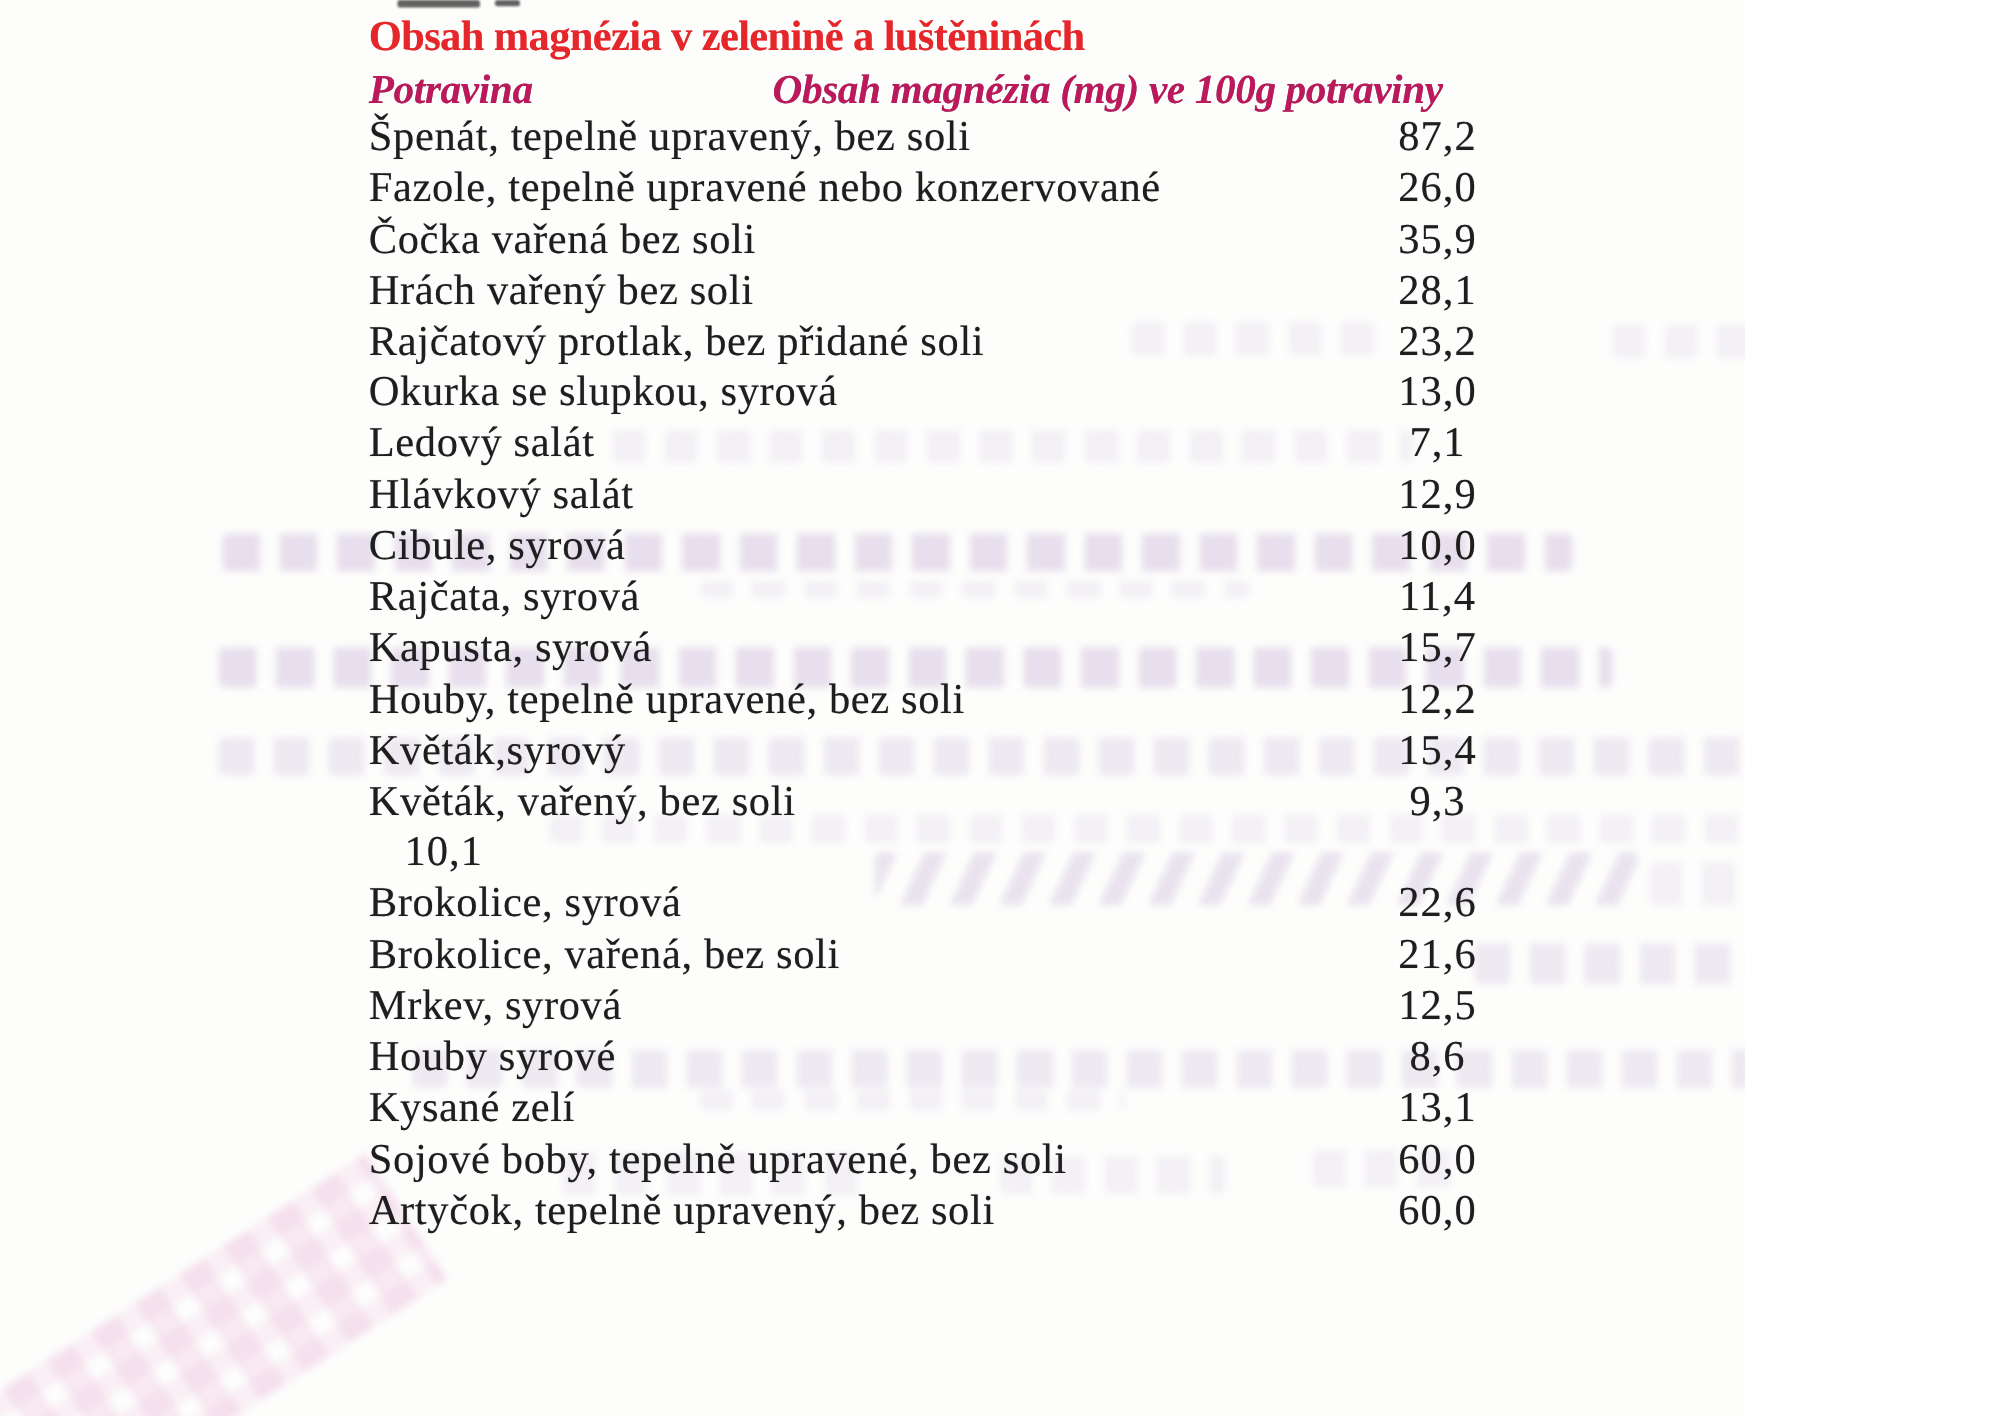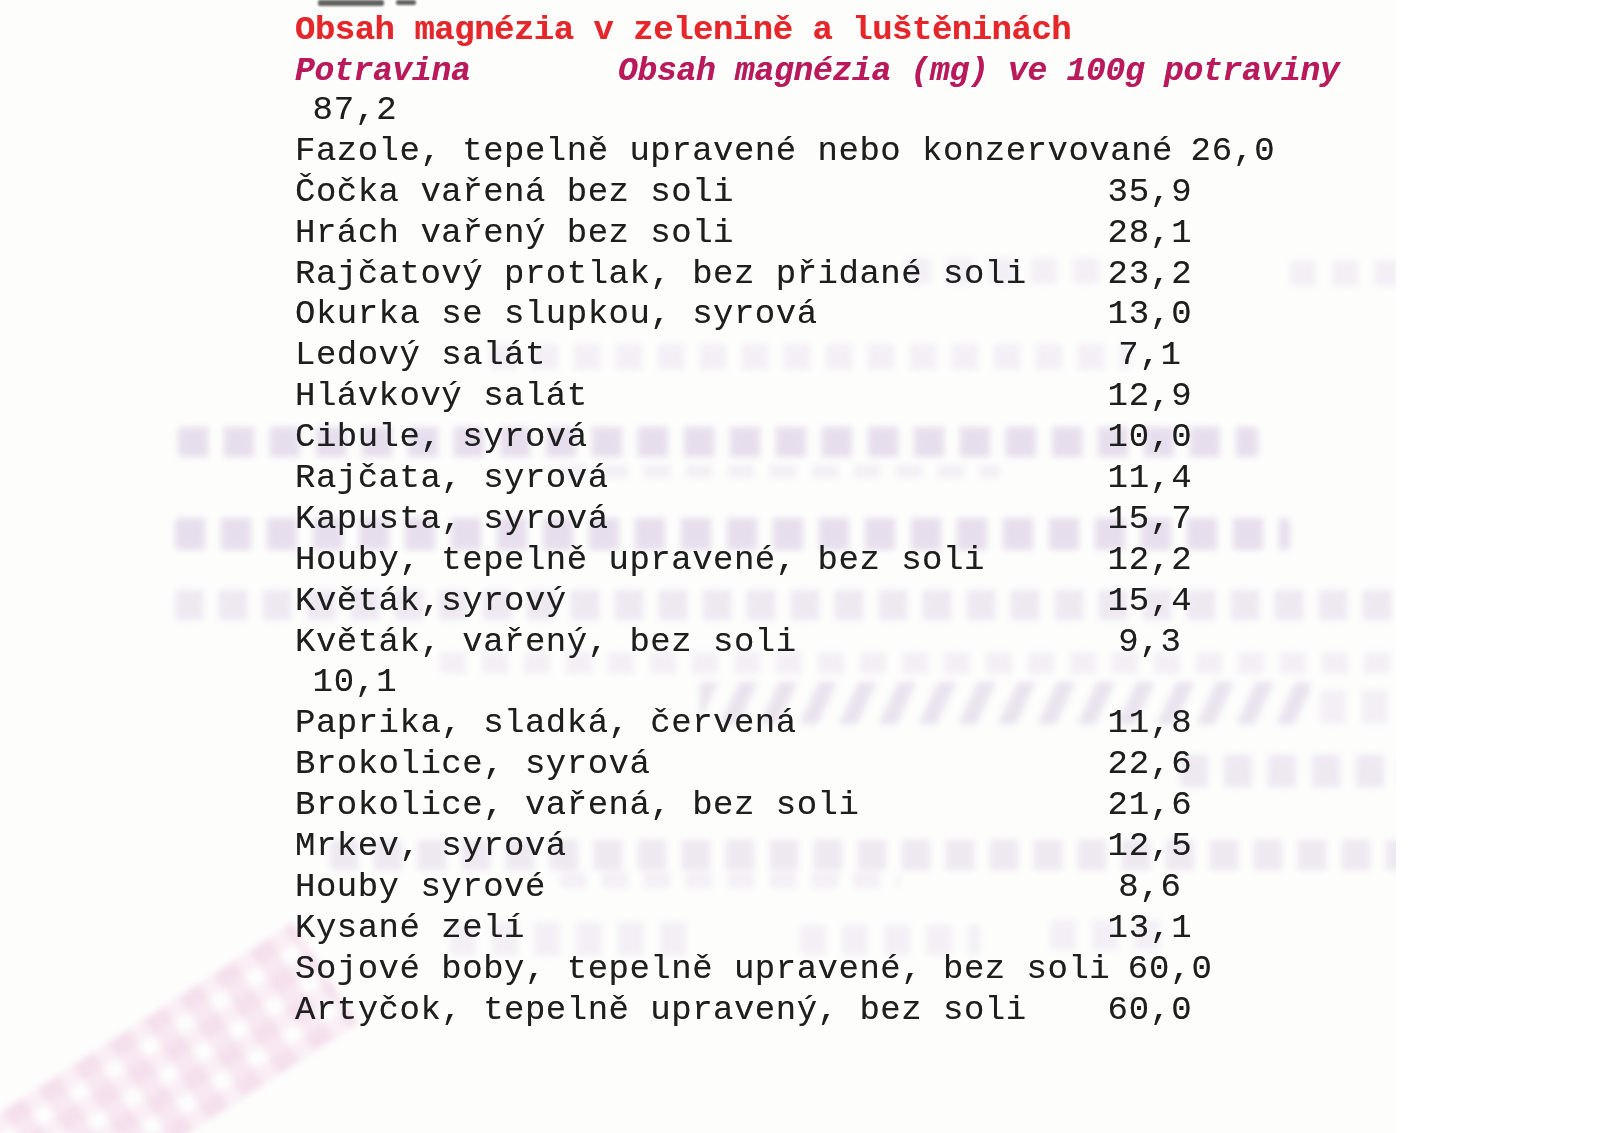--- a/index.html
+++ b/index.html
@@ -1,21 +1,21 @@
 <!DOCTYPE html>
 <html><head>
 <meta charset="utf-8">
 <style>
   html,body{margin:0;padding:0;background:#ffffff;}
   .screen{
     position:relative;
     width:1396px;height:1133px;
     background:#fdfdfc;
     overflow:hidden;
-    font-family:Liberation Mono, monospace;
+    font-family:Liberation Serif, serif;
   }
 
   
   .title{
     position:absolute;left:295px;top:8px;
     font-size:34px;font-weight:bold;letter-spacing:-0.5px;
     line-height:44px;white-space:nowrap;
     color:#e5262b;
     text-shadow:0 0 0.5px rgba(229,38,43,.6);
   }
@@ -102,20 +102,21 @@
 
   <div class="title" style="color: rgb(229, 38, 43);">Obsah magnézia v zelenině a luštěninách</div>
 
   <div class="thead">
     <span class="th-food">Potravina</span>
     <span class="th-value">Obsah magnézia (mg) ve 100g potraviny</span>
   </div>
 
   <div class="tbody" style="color: rgb(30, 30, 30);">
       <div class="row">
+        <span class="food">Špenát, tepelně upravený, bez soli</span>
         <span class="value">87,2</span>
       </div>
       <div class="row">
         <span class="food">Fazole, tepelně upravené nebo konzervované</span>
         <span class="value">26,0</span>
       </div>
       <div class="row">
         <span class="food">Čočka vařená bez soli</span>
         <span class="value">35,9</span>
       </div>
@@ -160,24 +161,20 @@
         <span class="value">15,4</span>
       </div>
       <div class="row">
         <span class="food">Květák, vařený, bez soli</span>
         <span class="value">9,3</span>
       </div>
       <div class="row">
         <span class="value">10,1</span>
       </div>
       <div class="row">
-        <span class="food">Paprika, sladká, červená</span>
-        <span class="value">11,8</span>
-      </div>
-      <div class="row">
         <span class="food">Brokolice, syrová</span>
         <span class="value">22,6</span>
       </div>
       <div class="row">
         <span class="food">Brokolice, vařená, bez soli</span>
         <span class="value">21,6</span>
       </div>
       <div class="row">
         <span class="food">Mrkev, syrová</span>
         <span class="value">12,5</span>

